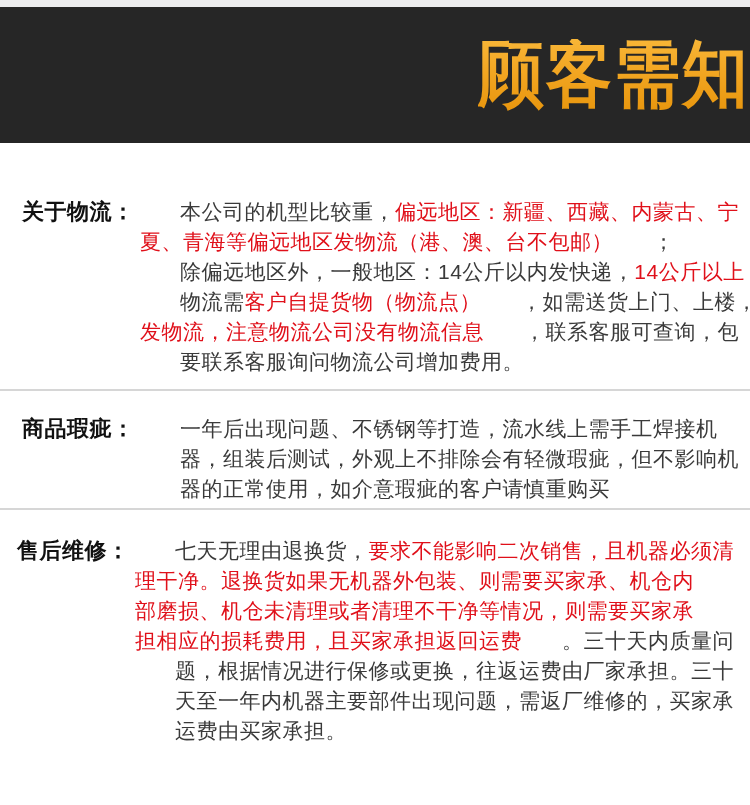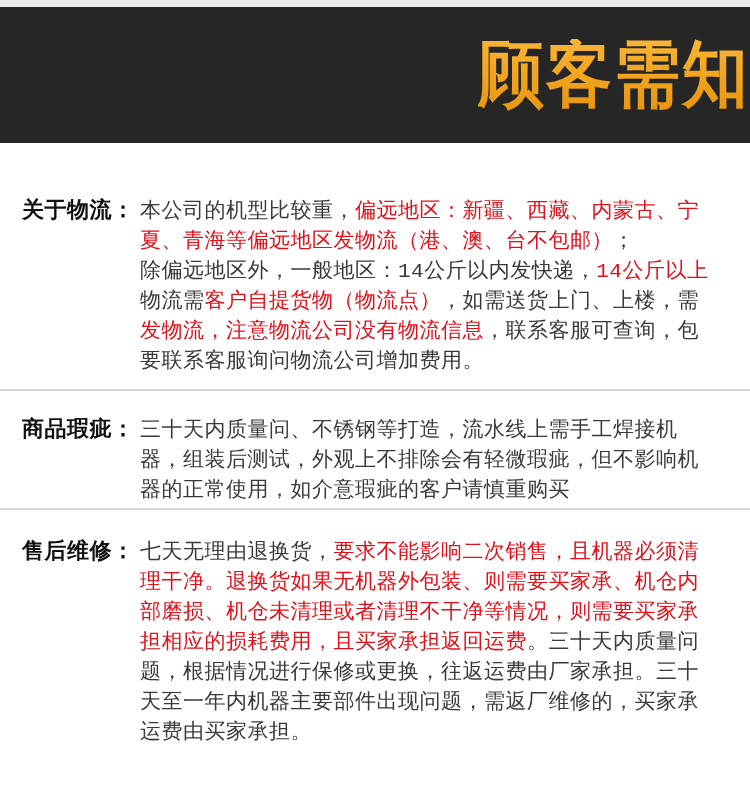--- a/index.html
+++ b/index.html
@@ -34,38 +34,38 @@
       -webkit-text-fill-color:transparent;
     }
   }
   .content{color:var(--text,#3a3a3a);}
   .section{
     display:flex;
     padding-left:22px;
     padding-right:16px;
     box-sizing:border-box;
   }
-  .section[data-sec="logistics"]{padding-top:54px;padding-bottom:12px;font-family:Liberation Mono, monospace;}
+  .section[data-sec="logistics"]{padding-top:54px;padding-bottom:12px;}
   .section[data-sec="defects"]{padding-top:23px;padding-bottom:4px;}
   .section[data-sec="aftersales"]{padding-top:26px;padding-bottom:0;justify-content:flex-end;}
   .section-label{
     flex:none;width:118px;
     font-size:22px;line-height:30px;
     font-weight:bold;
     color:var(--label,#111111);
     letter-spacing:0.5px;
   }
   .section-text{
     flex:1;
     font-size:21px;line-height:30px;
     letter-spacing:0.5px;
     color:var(--text,#3a3a3a);
   }
   .line{white-space:nowrap;}
-  .run-k{color:var(--text,#3a3a3a);}
+  .run-k{color:var(--text,#3a3a3a);margin-left:40px;}
   .run-r{color:var(--red,#e0101a);}
   .divider{
     height:0;
     border-top:2px solid var(--divider,#d6d6d6);
   }
 </style>
 </head>
 <body>
 
 <div class="page">
@@ -82,21 +82,21 @@
           <div class="line"><span class="run-k">除偏远地区外，一般地区：14公斤以内发快递，</span><span class="run-r">14公斤以上</span></div>
           <div class="line"><span class="run-k">物流需</span><span class="run-r">客户自提货物（物流点）</span><span class="run-k">，如需送货上门、上楼，需</span></div>
           <div class="line"><span class="run-r">发物流，注意物流公司没有物流信息</span><span class="run-k">，联系客服可查询，包</span></div>
           <div class="line"><span class="run-k">要联系客服询问物流公司增加费用。</span></div>
         </div>
       </section>
       <div class="divider"></div>
       <section class="section" data-sec="defects">
         <div class="section-label">商品瑕疵：</div>
         <div class="section-text">
-          <div class="line"><span class="run-k">三十天内质量问、不锈钢等打造，流水线上需手工焊接机</span></div>
+          <div class="line"><span class="run-k">一年后出现问题、不锈钢等打造，流水线上需手工焊接机</span></div>
           <div class="line"><span class="run-k">器，组装后测试，外观上不排除会有轻微瑕疵，但不影响机</span></div>
           <div class="line"><span class="run-k">器的正常使用，如介意瑕疵的客户请慎重购买</span></div>
         </div>
       </section>
       <div class="divider"></div>
       <section class="section" data-sec="aftersales">
         <div class="section-label">售后维修：</div>
         <div class="section-text">
           <div class="line"><span class="run-k">七天无理由退换货，</span><span class="run-r">要求不能影响二次销售，且机器必须清</span></div>
           <div class="line"><span class="run-r">理干净。退换货如果无机器外包装、则需要买家承、机仓内</span></div>

